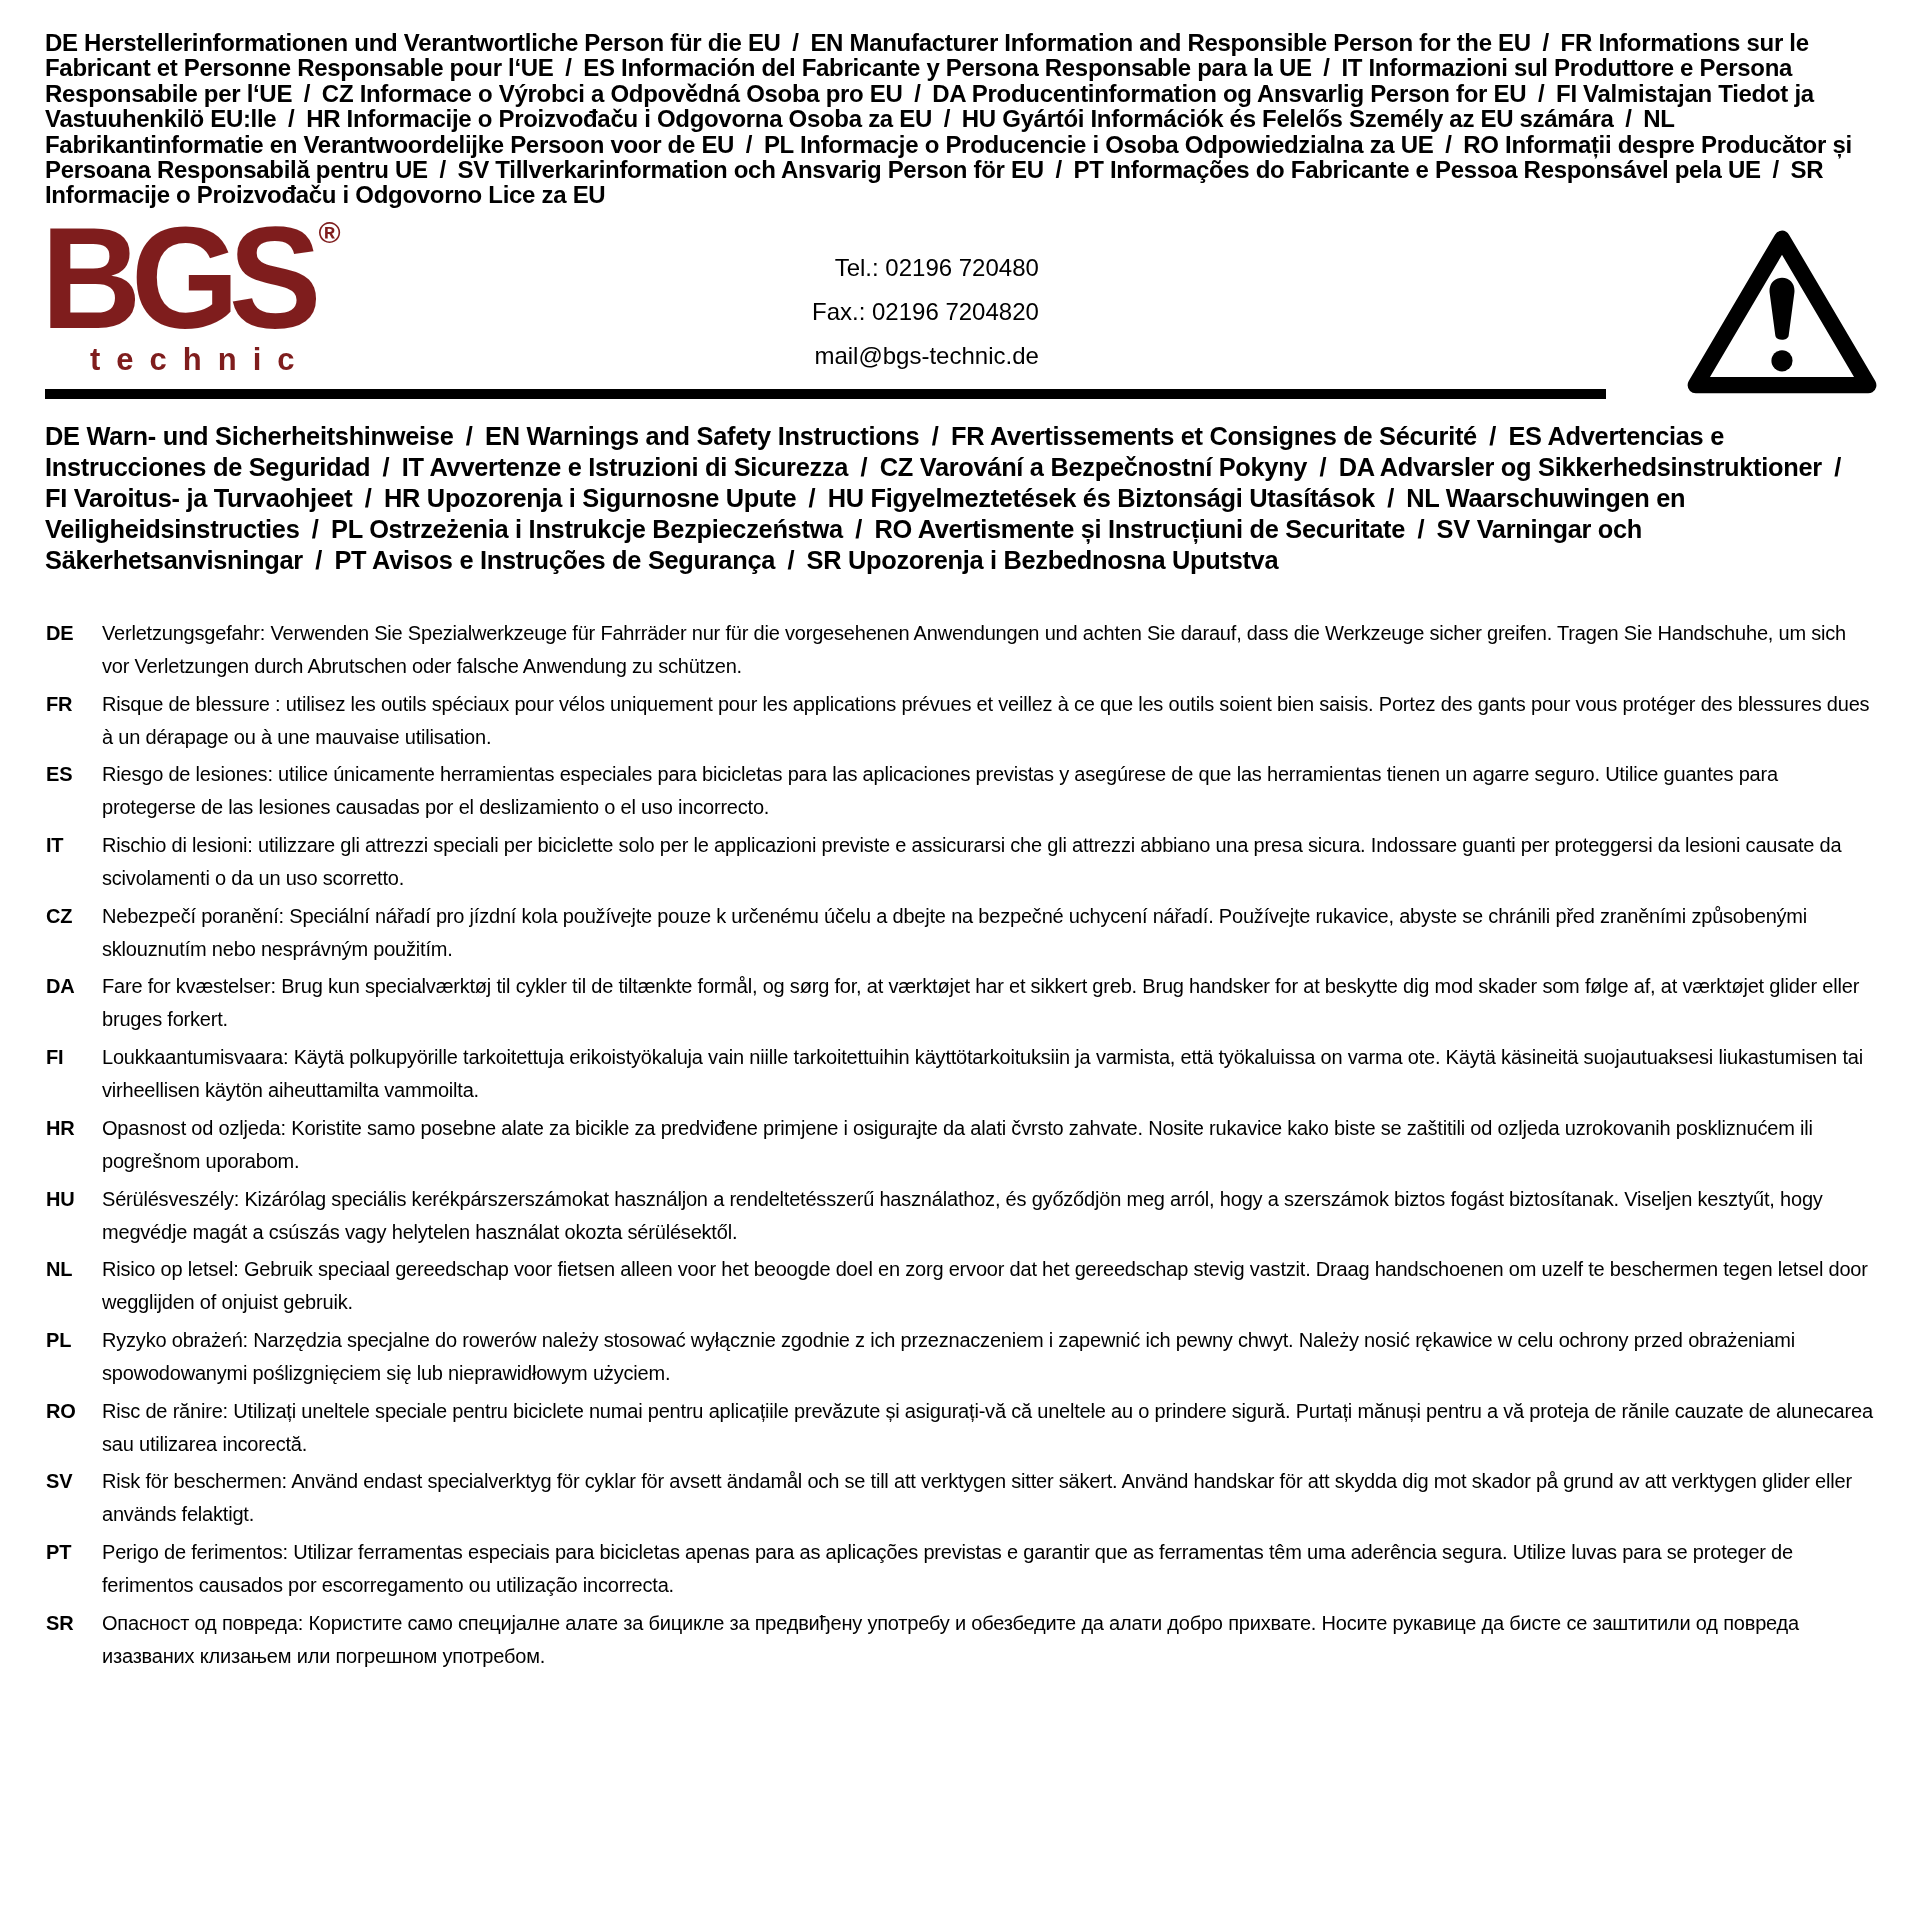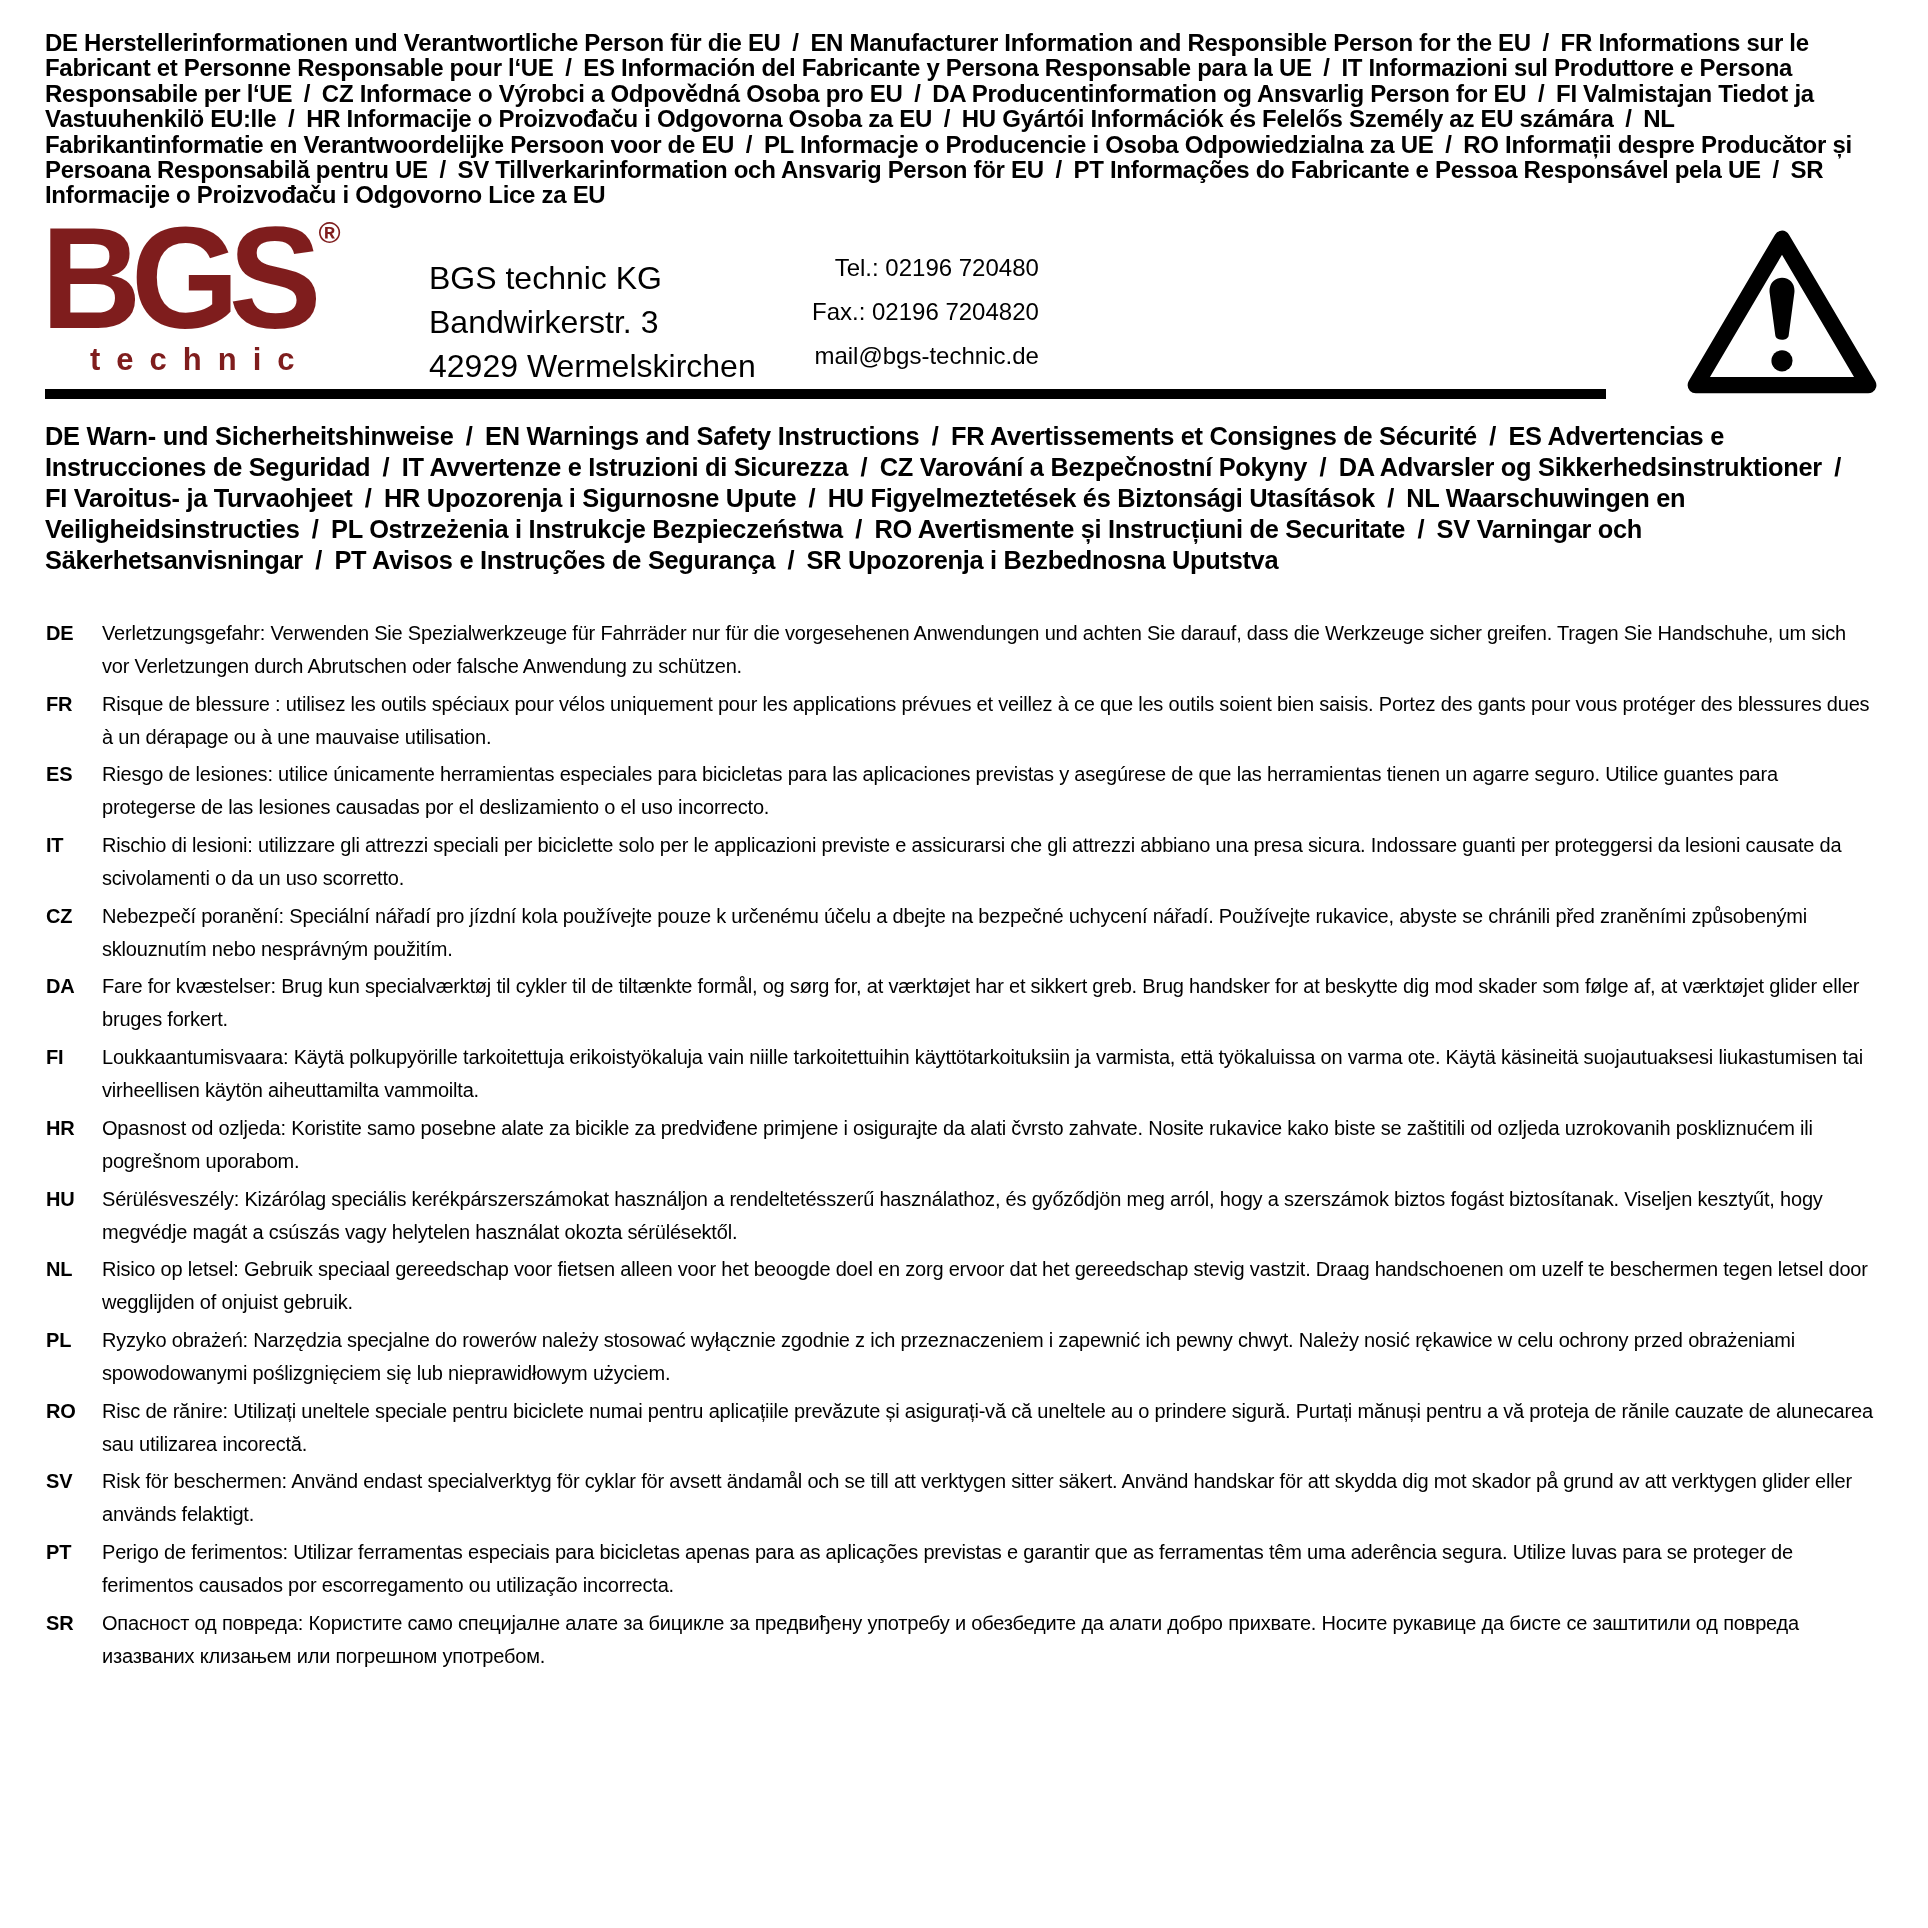--- a/index.html
+++ b/index.html
@@ -129,25 +129,20 @@
   <div id="top-header">DE Herstellerinformationen und Verantwortliche Person für die EU / EN Manufacturer Information and Responsible Person for the EU / FR Informations sur le Fabricant et Personne Responsable pour l‘UE / ES Información del Fabricante y Persona Responsable para la UE / IT Informazioni sul Produttore e Persona Responsabile per l‘UE / CZ Informace o Výrobci a Odpovědná Osoba pro EU / DA Producentinformation og Ansvarlig Person for EU / FI Valmistajan Tiedot ja Vastuuhenkilö EU:lle / HR Informacije o Proizvođaču i Odgovorna Osoba za EU / HU Gyártói Információk és Felelős Személy az EU számára / NL Fabrikantinformatie en Verantwoordelijke Persoon voor de EU / PL Informacje o Producencie i Osoba Odpowiedzialna za UE / RO Informații despre Producător și Persoana Responsabilă pentru UE / SV Tillverkarinformation och Ansvarig Person för EU / PT Informações do Fabricante e Pessoa Responsável pela UE / SR Informacije o Proizvođaču i Odgovorno Lice za EU</div>
 
   <div id="logo">
     <div class="logo-top">
       <span class="logo-bgs">BGS</span>
       <span class="logo-reg">®</span>
     </div>
     <div class="logo-technic">technic</div>
   </div>
 
-  <div class="addr-col">
-    <div>BGS technic KG</div>
-    <div>Bandwirkerstr. 3</div>
-    <div>42929 Wermelskirchen</div>
-  </div>
 
   <div class="contact-col">
     <div>Tel.: 02196 720480</div>
     <div>Fax.: 02196 7204820</div>
     <div>mail@bgs-technic.de</div>
   </div>
 
 
   <svg id="warning-triangle" viewBox="0 0 120 102" xmlns="http://www.w3.org/2000/svg">
     <path d="M60 6 L113 96 L7 96 Z" fill="#ffffff" stroke="#000000" stroke-width="10" stroke-linejoin="round"></path>

